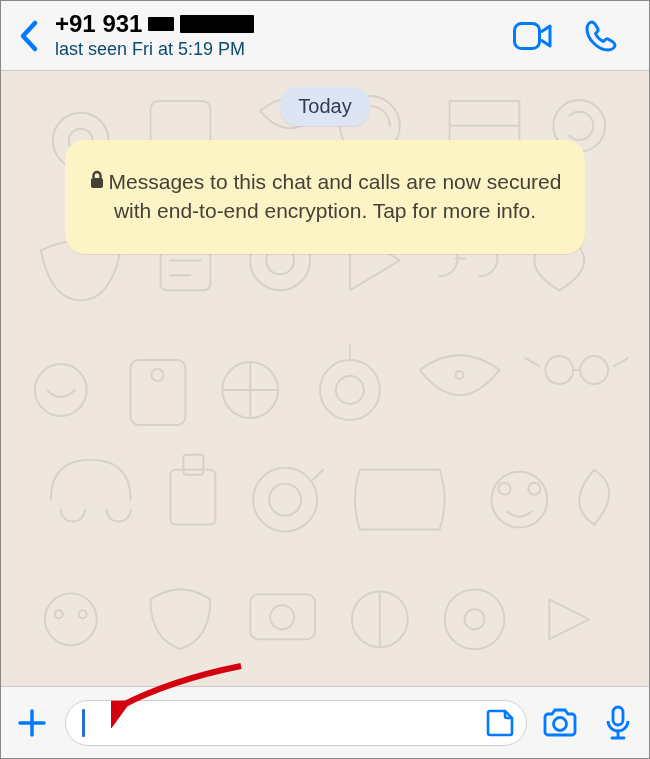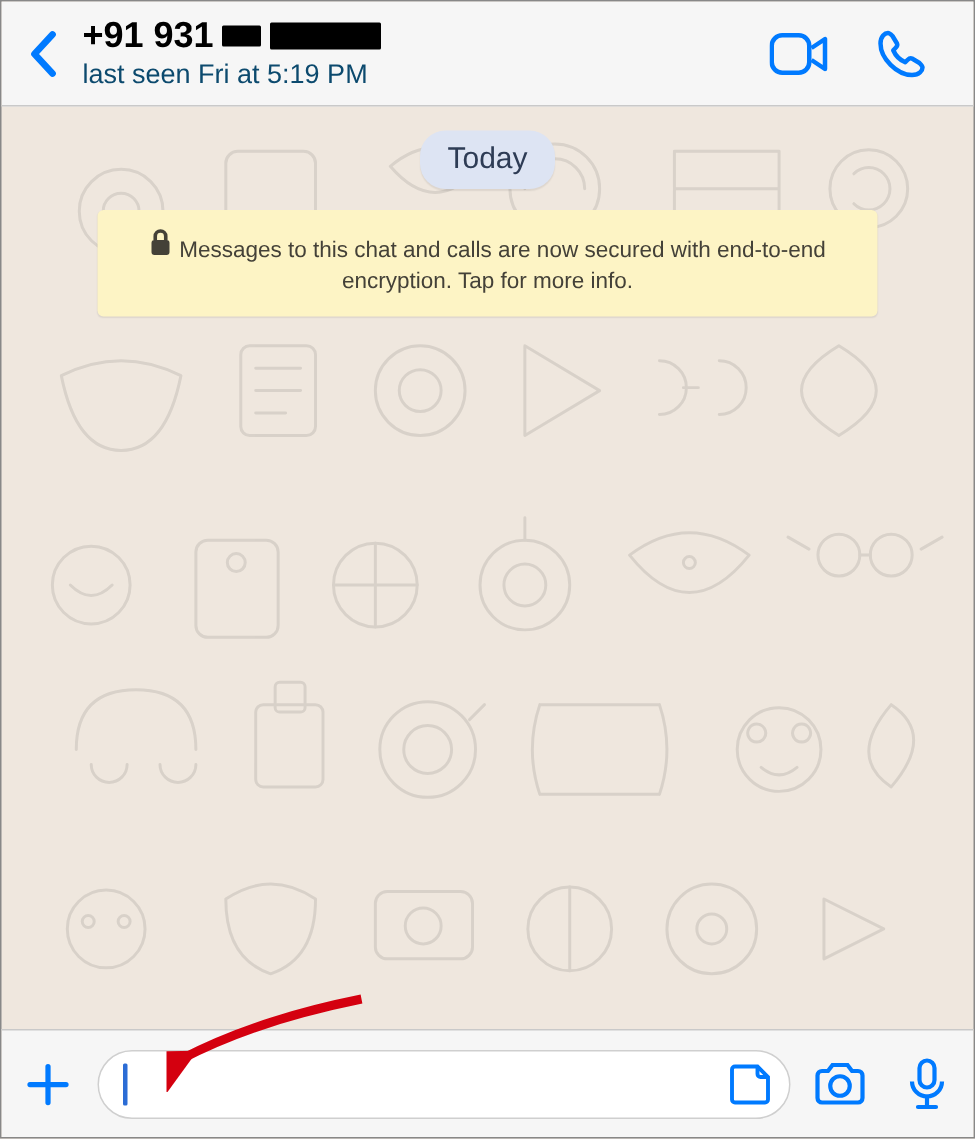--- a/index.html
+++ b/index.html
@@ -97,25 +97,25 @@
       font-size: 20px;
       font-weight: 500;
       padding: 8px 18px;
       border-radius: 17px;
       box-shadow: 0 1px 1px rgba(0,0,0,0.08);
       margin-bottom: 14px;
     }
     .encryption-banner {
       background: #fdf4c5;
       color: #444138;
-      font-size: 15px;
+      font-size: 21px;
       line-height: 1.35;
       text-align: center;
-      padding: 12px 18px;
-      border-radius: 4px;
+      padding: 28px 18px;
+      border-radius: 20px;
       max-width: 520px;
       box-shadow: 0 1px 1px rgba(0,0,0,0.08);
     }
     .encryption-banner .lock {
       display: inline-block;
       vertical-align: -1px;
       margin-right: 4px;
     }
 
     

